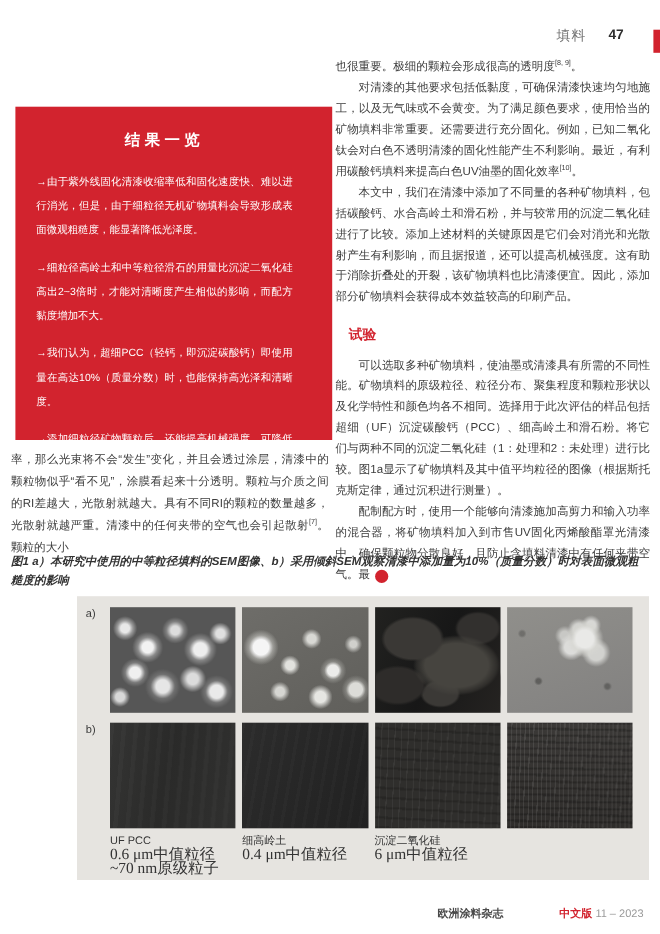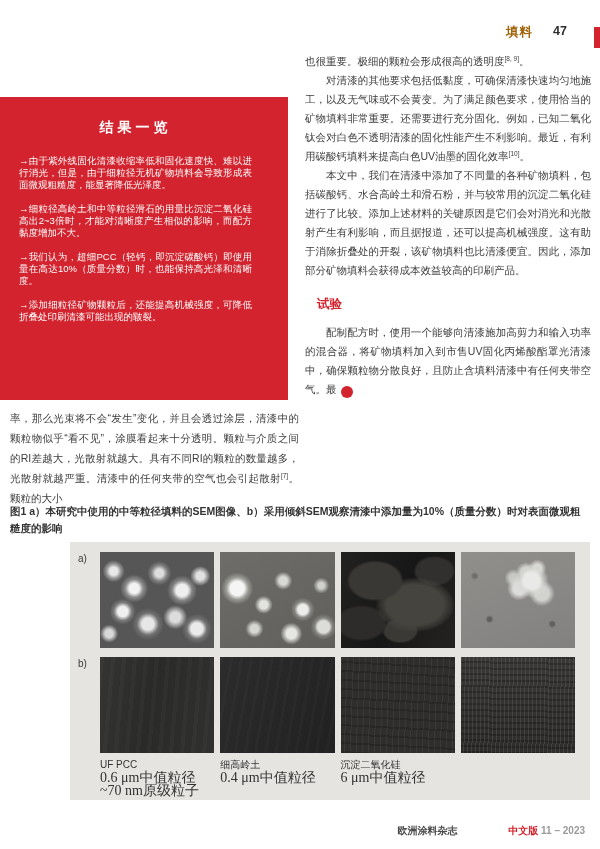--- a/index.html
+++ b/index.html
@@ -3,48 +3,48 @@
 <meta charset="utf-8">
 <style>
   html,body{margin:0;padding:0;}
   body{
     width:600px;height:849px;position:relative;background:#ffffff;
     font-family:"Liberation Sans","DejaVu Sans",sans-serif;
     color:#3d3d3d;overflow:hidden;
   }
   .abs{position:absolute;}
   
-  .sec-tag{right:67px;top:24px;color:#a16207;font-weight:bold;font-size:12.5px;letter-spacing:1px;}
+  .sec-tag{right:67px;top:24px;color:#737373;font-weight:normal;font-size:12.5px;letter-spacing:1px;}
   .page-num{right:33px;top:24px;color:#2f2f2f;font-weight:bold;font-size:12.5px;}
   .edge-tab{right:0;top:27px;width:6px;height:21px;background:#d2232e;}
   
   .results-box{
-    left:0;top:97px;width:288px;height:303px;background:#d2232e;color:#ffffff;
+    left:14px;top:97px;width:288px;height:303px;background:#d2232e;color:#ffffff;
     box-sizing:border-box;padding:16px 36px 0 19px;
   }
   .results-title{text-align:center;font-weight:bold;font-size:14px;letter-spacing:4px;margin:6px 0 18px 0;}
-  .results-bullet{font-size:9.5px;line-height:12px;text-align:justify;margin-bottom:12px;}
+  .results-bullet{font-size:9.5px;line-height:22px;text-align:justify;margin-bottom:12px;}
   
   .left-para{
     left:10px;top:408px;width:289px;font-size:10.5px;line-height:20px;text-align:justify;
   }
   .right-col{
     left:305px;top:52px;width:286px;font-size:10.5px;line-height:19px;text-align:justify;
   }
   .right-col p{margin:0;}
   .right-col p.indent{text-indent:2em;}
   sup{font-size:0.62em;line-height:0;}
   .exp-heading{color:#d2232e;font-weight:bold;font-size:12.5px;margin:15px 0 9px 12px;}
   .more-icon{
     display:inline-block;width:12px;height:12px;border-radius:50%;background:#d2232e;color:#fff;
     font-size:8px;line-height:12px;text-align:center;font-weight:bold;margin-left:4px;vertical-align:-1px;
   }
   
   .fig-caption{
-    left:10px;top:503px;width:578px;font-size:10.5px;font-weight:bold;line-height:17px;color:#333;
+    left:10px;top:503px;width:578px;font-size:10.5px;font-weight:bold;line-height:17px;color:#333;font-style:italic;
   }
   .fig-box{left:70px;top:542px;width:520px;height:258px;background:#e6e4e0;}
   .row-label{position:absolute;left:8px;font-size:10px;color:#3a3a3a;}
   .row-a-label{top:11px;}
   .row-b-label{top:116px;}
   .fig-grid{position:absolute;left:30px;right:15px;display:grid;grid-template-columns:repeat(4,1fr);grid-gap:6px;}
   .grid-a{top:10px;}
   .grid-b{top:115px;}
   .grid-labels{top:216px;}
   .sem{height:96px;width:100%;}
@@ -103,21 +103,21 @@
     repeating-linear-gradient(3deg, rgba(0,0,0,.18) 0 2px, transparent 2px 9px),
     #2f2e2c;}
   .sem-b4{background:
     repeating-linear-gradient(91deg, rgba(255,255,255,.09) 0 1px, transparent 1px 4px),
     repeating-linear-gradient(1deg, rgba(0,0,0,.22) 0 2px, transparent 2px 6px),
     linear-gradient(180deg,#3b3937,#2f2d2b);}
   
   .footer{right:15px;top:824px;font-size:10px;}
   .footer .journal{font-weight:bold;color:#4a4a4a;margin-top:34px;}
   .footer .edition{font-weight:bold;color:#d2232e;margin-left:48px;}
-  .footer .issue{color:#9a9a9a;font-weight:bold;}
+  .footer .issue{color:#9a9a9a;}
 </style>
 </head>
 <body>
 
 <div class="abs sec-tag">填料</div>
 <div class="abs page-num">47</div>
 <div class="abs edge-tab"></div>
 
 <div class="abs results-box">
   <div class="results-title">结果一览</div>
@@ -129,20 +129,21 @@
 
 <div class="abs left-para">
   <span>率，那么光束将不会“发生”变化，并且会透过涂层，清漆中的颗粒物似乎“看不见”，涂膜看起来十分透明。颗粒与介质之间的RI差越大，光散射就越大。具有不同RI的颗粒的数量越多，光散射就越严重。清漆中的任何夹带的空气也会引起散射</span><sup>[7]</sup><span>。颗粒的大小</span>
 </div>
 
 <div class="abs right-col">
   <p><span>也很重要。极细的颗粒会形成很高的透明度</span><sup>[8, 9]</sup><span>。</span></p>
   <p class="indent"><span>对清漆的其他要求包括低黏度，可确保清漆快速均匀地施工，以及无气味或不会黄变。为了满足颜色要求，使用恰当的矿物填料非常重要。还需要进行充分固化。例如，已知二氧化钛会对白色不透明清漆的固化性能产生不利影响。最近，有利用碳酸钙填料来提高白色UV油墨的固化效率</span><sup>[10]</sup><span>。</span></p>
   <p class="indent">本文中，我们在清漆中添加了不同量的各种矿物填料，包括碳酸钙、水合高岭土和滑石粉，并与较常用的沉淀二氧化硅进行了比较。添加上述材料的关键原因是它们会对消光和光散射产生有利影响，而且据报道，还可以提高机械强度。这有助于消除折叠处的开裂，该矿物填料也比清漆便宜。因此，添加部分矿物填料会获得成本效益较高的印刷产品。</p>
   <div class="exp-heading">试验</div>
+  <p class="indent">可以选取多种矿物填料，使油墨或清漆具有所需的不同性能。矿物填料的原级粒径、粒径分布、聚集程度和颗粒形状以及化学特性和颜色均各不相同。选择用于此次评估的样品包括超细（UF）沉淀碳酸钙（PCC）、细高岭土和滑石粉。将它们与两种不同的沉淀二氧化硅（1：处理和2：未处理）进行比较。图1a显示了矿物填料及其中值平均粒径的图像（根据斯托克斯定律，通过沉积进行测量）。</p>
   <p class="indent"><span>配制配方时，使用一个能够向清漆施加高剪力和输入功率的混合器，将矿物填料加入到市售UV固化丙烯酸酯罩光清漆中，确保颗粒物分散良好，且防止含填料清漆中有任何夹带空气。最</span><span class="more-icon">❯</span></p>
 </div>
 
 <div class="abs fig-caption">图1 a）本研究中使用的中等粒径填料的SEM图像、b）采用倾斜SEM观察清漆中添加量为10%（质量分数）时对表面微观粗糙度的影响</div>
 
 <div class="abs fig-box">
   <div class="row-label row-a-label">a)</div>
   <div class="row-label row-b-label">b)</div>
 
   <div class="fig-grid grid-a">

